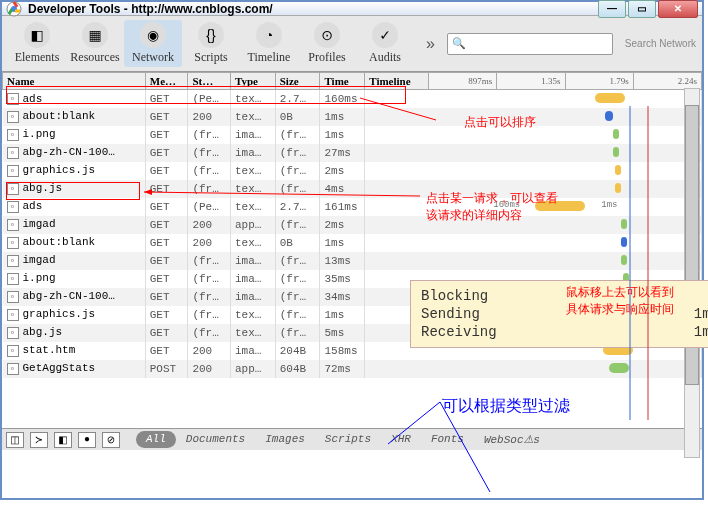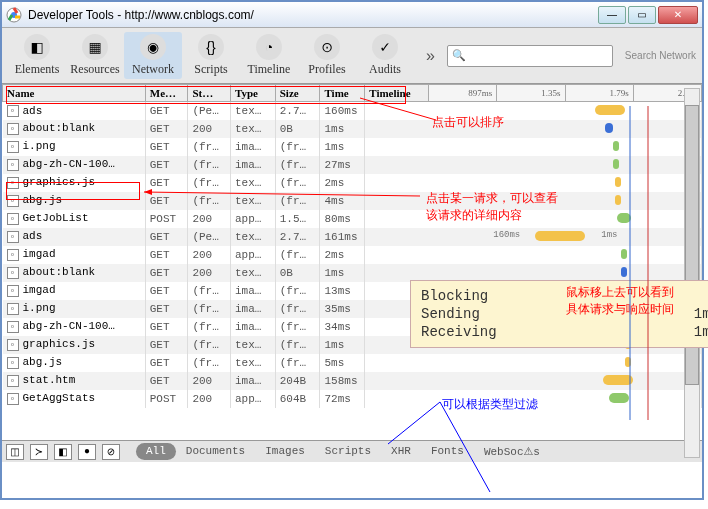--- a/index.html
+++ b/index.html
@@ -1,18 +1,18 @@
 <!DOCTYPE html>
 <html><head>
 <meta charset="utf-8">
 <style>
 * { box-sizing: border-box; margin: 0; padding: 0; }
 body { font-family: "Segoe UI", Tahoma, sans-serif; font-size: 11px; background: #fff; width: 708px; height: 509px; overflow: hidden; position: relative; }
 .window { border: 2px solid #6a8fc5; width: 704px; height: 500px; position: relative; background: #fff; }
-.titlebar { height: 26px; background: linear-gradient(#fff, #dce6f4); display: flex; align-items: center; padding: 0 4px; border-bottom: 1px solid #aaa; }
+.titlebar { height: 14px; background: linear-gradient(#fff, #dce6f4); display: flex; align-items: center; padding: 0 4px; border-bottom: 1px solid #aaa; font-weight: bold; }
 .titlebar-icon { width: 16px; height: 16px; margin-right: 6px; }
 .titlebar-text { flex: 1; font-size: 12px; color: #000; }
 .win-btns { display: flex; gap: 2px; }
 .win-btn { width: 28px; height: 18px; border: 1px solid #7a9; background: linear-gradient(#e8f4fb,#c5e0f0); border-radius: 2px; display: flex; align-items: center; justify-content: center; cursor: pointer; font-size: 10px; }
 .win-btn.close { background: linear-gradient(#f4a0a0,#d05050); border-color: #a44; color: #fff; width: 40px; }
 .toolbar { height: 56px; background: #e8e8e8; display: flex; align-items: center; padding: 2px 6px; gap: 4px; border-bottom: 1px solid #999; }
 .tool-item { display: flex; flex-direction: column; align-items: center; width: 58px; cursor: pointer; padding: 2px; }
 .tool-item.active { background: #cde; border-radius: 3px; }
 .tool-icon { width: 26px; height: 26px; border-radius: 50%; background: #ddd; display: flex; align-items: center; justify-content: center; font-size: 14px; margin-bottom: 2px; }
 .tool-label { font-size: 12px; color: #333; font-family: Liberation Serif, serif; }
@@ -28,24 +28,24 @@
 tbody tr:nth-child(even) { background: #f2f2f2; }
 tbody td { padding: 1px 4px; border-right: 1px solid #ddd; white-space: nowrap; overflow: hidden; color: #555; }
 tbody td.name { color: #000; white-space: nowrap; overflow: hidden; text-overflow: ellipsis; max-width: 130px; }
 .doc-ico { display: inline-block; width: 12px; height: 12px; border: 1px solid #888; margin-right: 4px; vertical-align: middle; background: #fff; font-size: 8px; text-align: center; line-height: 10px; }
 .timeline-cell { position: relative; height: 17px; }
 .bar { position: absolute; height: 10px; top: 3px; border-radius: 5px; }
 .statusbar { height: 19px; background: linear-gradient(#777,#555); color: #fff; font-family: "Courier New", monospace; font-size: 11px; display: flex; align-items: center; padding: 0 8px; border: 1px solid red; }
 .footer { height: 22px; background: #e5e5e5; display: flex; align-items: center; padding: 0 4px; gap: 6px; border-top: 1px solid #999; font-family: "Courier New"; font-size: 11px; }
 .foot-ico { width: 18px; height: 16px; border: 1px solid #888; background: #fff; cursor: pointer; display: flex; align-items: center; justify-content: center; font-size: 10px; }
 .filters { display: flex; gap: 0; margin-left: 10px; }
-.filter { padding: 2px 10px; cursor: pointer; color: #555; }
+.filter { padding: 2px 10px; cursor: pointer; color: #555; font-style: italic; }
 .filter.active { background: #888; color: #fff; border-radius: 9px; }
 .anno { position: absolute; color: #f00; font-size: 12px; font-family: SimSun, sans-serif; pointer-events: none; }
-.anno-blue { position: absolute; color: #00f; font-size: 12px; font-family: Liberation Serif, serif; pointer-events: none; text-align: right; }
+.anno-blue { position: absolute; color: #00f; font-size: 16px; font-family: Liberation Serif, serif; pointer-events: none; text-align: right; }
 .tooltip { position: absolute; left: 410px; top: 280px; width: 320px; background: #fdf5d0; border: 1px solid #caa; padding: 6px 10px; font-family: "Courier New"; font-size: 14px; color: #333; }
 .tooltip-row { display: flex; justify-content: space-between; height: 18px; align-items: center; }
 .tooltip-bar { height: 12px; background: #f29b56; flex: 1; margin: 0 6px; }
 .red-box { position: absolute; border: 1px solid red; pointer-events: none; }
 .scrollbar-v { position: absolute; right: 2px; top: 86px; width: 16px; height: 370px; background: #eee; border: 1px solid #bbb; }
 .scrollbar-v .thumb { width: 14px; height: 280px; background: #ccc; margin-top: 16px; border: 1px solid #999; cursor: pointer; }
 </style>
 </head>
 <body>
 
@@ -183,31 +183,20 @@
             <td>GET</td>
             <td>(fr…</td>
             <td>tex…</td>
             <td>(fr…</td>
             <td>4ms</td>
             <td colspan="5" class="timeline-cell">
               <span class="bar" style="left:250px;width:6px;background:#f3c24b"></span>
             </td>
           </tr>
           <tr>
-            <td class="name"><span class="doc-ico">▫</span>GetJobList</td>
-            <td>POST</td>
-            <td>200</td>
-            <td>app…</td>
-            <td>1.5…</td>
-            <td>80ms</td>
-            <td colspan="5" class="timeline-cell">
-              <span class="bar" style="left:252px;width:14px;background:#8fc96b"></span>
-            </td>
-          </tr>
-          <tr>
             <td class="name"><span class="doc-ico">▫</span>ads</td>
             <td>GET</td>
             <td>(Pe…</td>
             <td>tex…</td>
             <td>2.7…</td>
             <td>161ms</td>
             <td colspan="5" class="timeline-cell">
               <span class="bar" style="left:170px;width:50px;background:#f3c24b"></span>
               <span style="position:absolute;left:128px;top:2px;font-size:9px;color:#777">160ms</span>
               <span style="position:absolute;left:236px;top:2px;font-size:9px;color:#777">1ms</span>
@@ -350,21 +339,21 @@
     <div class="tooltip-row">
       <span>Sending</span>
       <span>1ms</span>
     </div>
     <div class="tooltip-row">
       <span>Receiving</span>
       <span>1ms</span>
     </div>
   </div>
 
-<div class="anno" style="left:432px;top:114px">点击可以排序</div>
+<div class="anno" style="left:464px;top:114px">点击可以排序</div>
 <div class="anno" style="left:426px;top:190px;white-space:pre">点击某一请求，可以查看
 该请求的详细内容</div>
 <div class="anno" style="left:566px;top:284px;white-space:pre">鼠标移上去可以看到
 具体请求与响应时间</div>
 <div class="anno-blue" style="left:442px;top:396px">可以根据类型过滤</div>
 
 <svg style="position:absolute;left:0;top:0;width:708px;height:509px;pointer-events:none">
   <line x1="436" y1="120" x2="360" y2="98" stroke="red" stroke-width="1"></line>
   <line x1="420" y1="196" x2="144" y2="192" stroke="red" stroke-width="1"></line>
   <polygon points="144,192 152,189 152,195" fill="red"></polygon>

